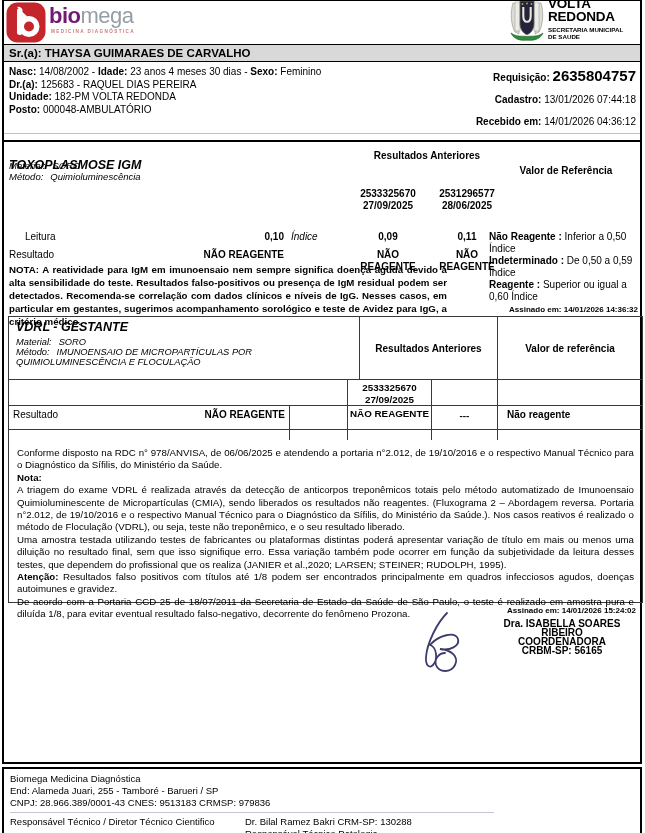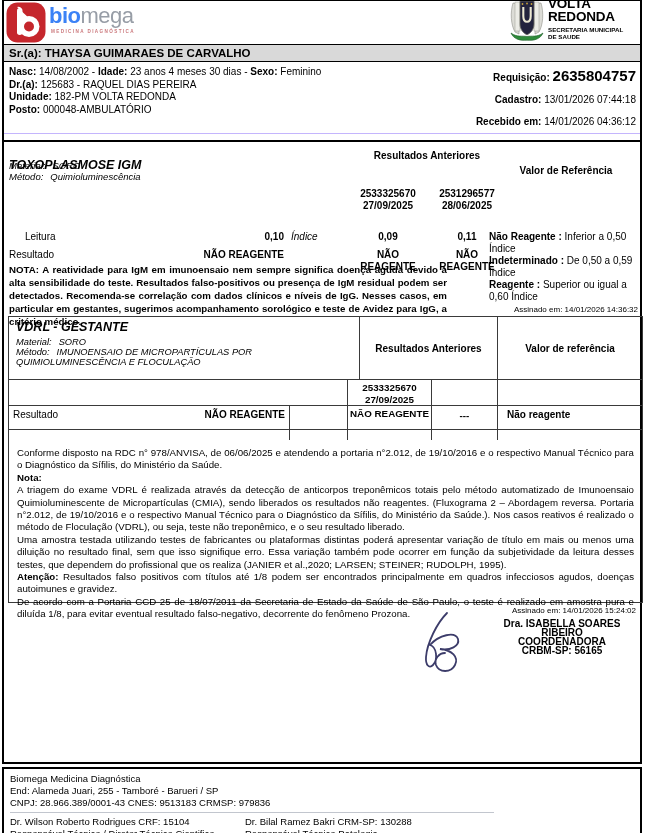--- a/index.html
+++ b/index.html
@@ -4,21 +4,21 @@
 <style>
   * { margin:0; padding:0; box-sizing:border-box; }
   html,body { width:645px; height:833px; background:#fff; overflow:hidden;
     font-family:"Liberation Sans", sans-serif; color:#000; }
   .main-box { position:absolute; left:2px; top:0; width:640px; height:764px;
     border:2px solid #000; border-top-width:1px; }
   
   .header { position:relative; height:43px; }
   .logo-badge { position:absolute; left:2px; top:1px; }
   .logo-word { position:absolute; left:45px; top:2px; font-size:22px; letter-spacing:-0.5px; }
-  .logo-word .bio { font-weight:bold; color:#3b82f6; }
+  .logo-word .bio { font-weight:bold; color:#701a75; }
   .logo-word .mega { font-weight:400; color:#979da6; }
   .logo-tag { position:absolute; left:47px; top:28px; font-size:4.6px; letter-spacing:1.4px;
     color:#cb787c; font-weight:bold; }
   .emblem { position:absolute; left:505px; top:0; }
   .city-block { position:absolute; left:544px; top:-3px; line-height:12.5px; }
   .city-name { font-size:13.5px; font-weight:900; letter-spacing:-0.2px; }
   .city-dept { font-size:6.2px; font-weight:bold; line-height:7px; margin-top:3px; }
   
   .patient-bar { height:18px; background:#d9d9d9; border-top:1px solid #000; border-bottom:1px solid #000;
     font-size:11.5px; font-weight:bold; padding:2px 0 0 5px; }
@@ -30,21 +30,21 @@
   b { font-weight:bold; }
   
   .toxo { position:relative; margin-top:6px; border-top:2px solid #000; height:176px; font-size:10px; }
   .sec-title { font-size:12.5px; font-weight:bold; font-style:italic; }
   .mm-line { font-size:9.5px; font-style:italic; }
   .mm-line .mm-label { margin-right:7px; }
   .abs { position:absolute; }
   .ctr { text-align:center; }
   .bold { font-weight:bold; }
   .toxo-note { font-weight:bold; font-size:9.7px; line-height:13px; text-align:justify; }
-  .assinado { font-size:8px; font-weight:normal; }
+  .assinado { font-size:8px; font-weight:bold; }
   
   .vdrl-box { position:absolute; left:4px; top:315px; width:635px; height:287px; border:1px solid #3a3a3a; }
   .vrow { display:flex; width:100%; }
   .vcell { height:100%; }
   .br { border-right:1px solid #3a3a3a; }
   .bb { border-bottom:1px solid #3a3a3a; }
   .r1 { height:63px; }
   .r2 { height:26px; }
   .r3 { height:24px; }
   .r4 { height:10px; }
@@ -224,21 +224,20 @@
 
 </div>
 
 <div class="footer-box">
   <div>Biomega Medicina Diagnóstica</div>
   <div>End: Alameda Juari, 255 - Tamboré - Barueri / SP</div>
   <div>CNPJ: 28.966.389/0001-43 CNES: 9513183 CRMSP: 979836</div>
   <div class="foot-div"></div>
   <div class="doctors">
     <div class="doc-col1">
-      <div>Dr. Wilson Roberto Rodrigues CRF: 15104</div>
       <div>Responsável Técnico / Diretor Técnico Cientifico</div>
     </div>
     <div>
       <div>Dr. Bilal Ramez Bakri CRM-SP: 130288</div>
       <div>Responsável Técnico Patologia</div>
     </div>
   </div>
 </div>
 
 </body></html>

